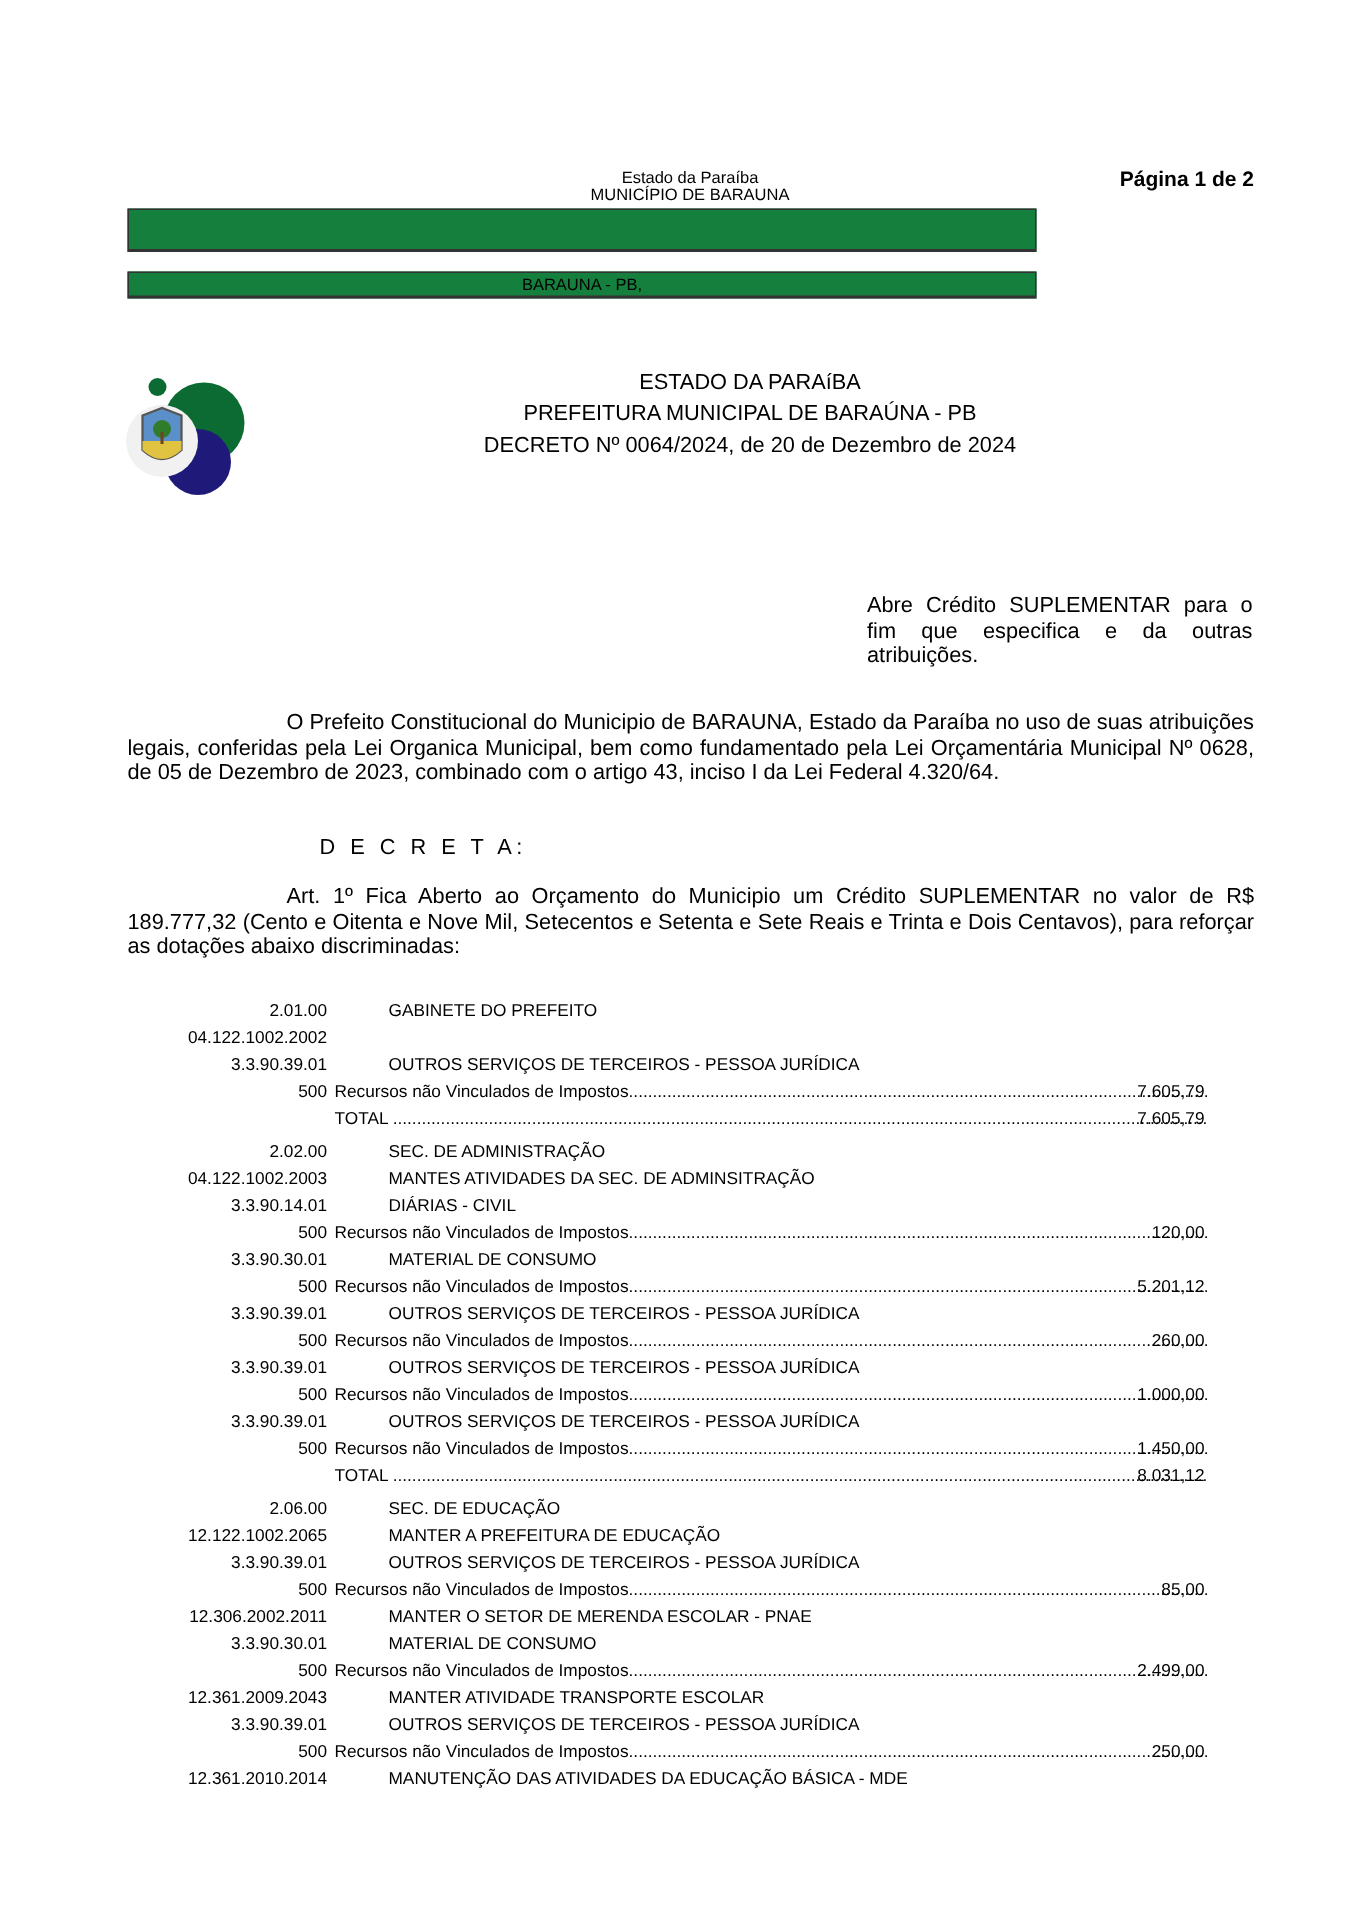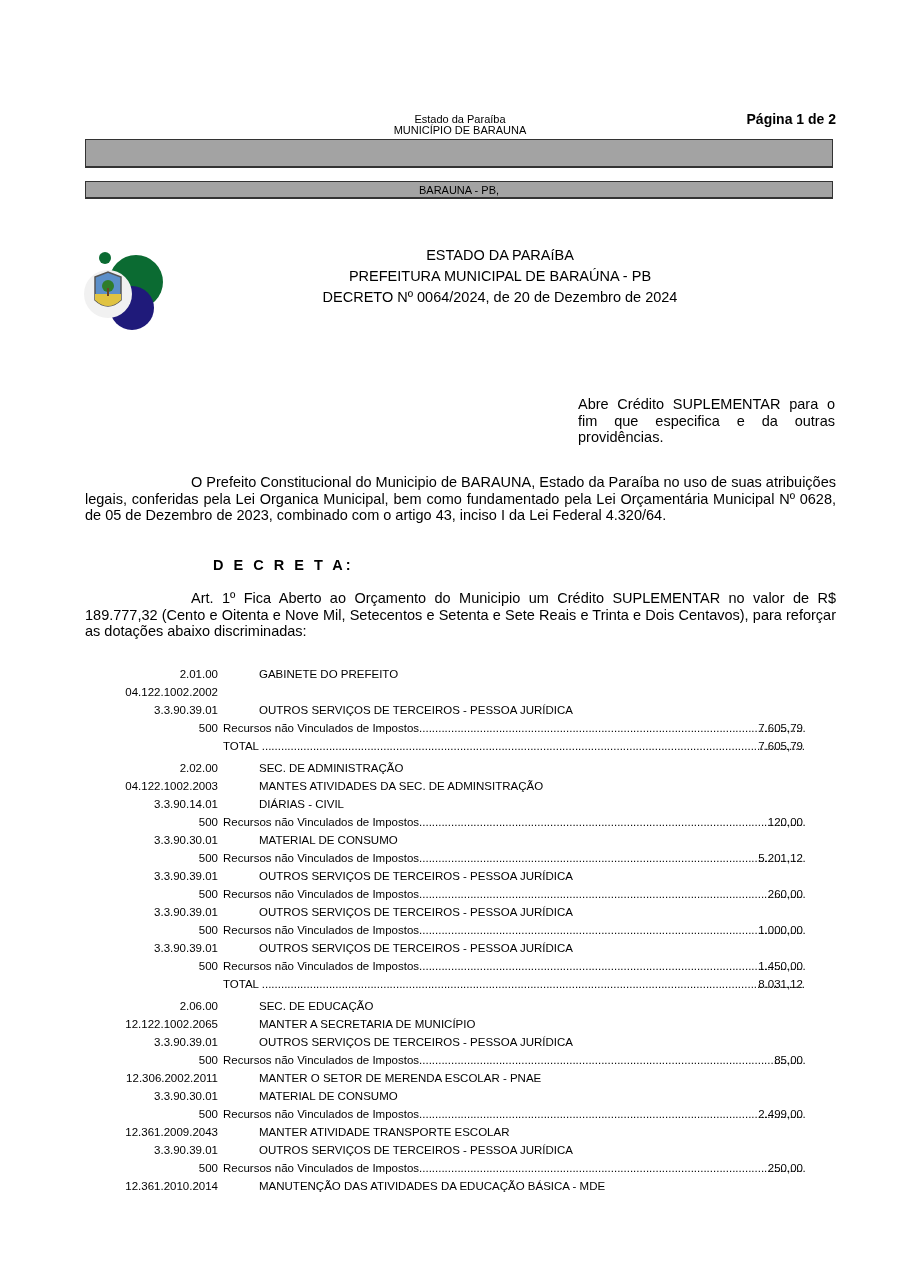--- a/index.html
+++ b/index.html
@@ -2,35 +2,35 @@
 <html><head>
 <meta charset="utf-8">
 <style>
   html, body { margin: 0; padding: 0; background: #ffffff; }
   body { width: 900px; height: 1273px; position: relative; overflow: hidden;
          font-family: "Liberation Sans", sans-serif; color: #000; }
   .abs { position: absolute; }
 
   .hdr-center { left: 0; width: 920px; text-align: center; font-size: 11px; line-height: 11px; }
   .page-no { right: 64px; top: 111px; font-size: 14px; font-weight: bold; }
-  .bar { left: 85px; width: 748px; background: #a3a3a3; border: 1px solid #333; border-bottom-width: 2px; border-right-width: 1px; box-sizing: border-box; }
+  .bar { left: 85px; width: 606px; background: #15803d; border: 1px solid #333; border-bottom-width: 2px; border-right-width: 1px; box-sizing: border-box; }
   .bar1 { top: 139px; height: 29px; }
   .bar2 { top: 181px; height: 18px; font-size: 11px; text-align: center; line-height: 17px; }
 
   .logo { left: 84px; top: 250px; width: 80px; height: 82px; }
 
   .title-block { left: 300px; width: 400px; top: 245px; text-align: center; font-size: 14.5px; line-height: 21px; }
 
   .ementa { left: 578px; width: 257px; top: 371px; font-size: 14.5px; line-height: 16.5px; text-align: justify; text-align-last: left; margin-top: 25px; }
   .ementa .justify-line { text-align: justify; text-align-last: justify; display: block; }
 
   .para { left: 85px; width: 751px; font-size: 14.5px; line-height: 16.5px; text-align: justify; }
   .para .indent { display: inline-block; width: 106px; }
   .p1 { top: 474px; }
-  .decreta { left: 213px; top: 557px; font-size: 14.5px; letter-spacing: 3px; font-weight: bold; }
+  .decreta { left: 213px; top: 557px; font-size: 14.5px; letter-spacing: 3px; }
   .p2 { top: 590px; }
 
   .rows { left: 100px; top: 665px; width: 720px; font-size: 11.5px; }
   .row { position: relative; height: 18px; line-height: 18px; white-space: nowrap; }
   .row .code { position: absolute; right: 602px; text-align: right; }
   .row .desc { position: absolute; left: 123px; margin-left: 36px; }
   .row .dots { position: absolute; left: 123px; width: 583px; overflow: hidden; white-space: nowrap; }
   .row .val { position: absolute; right: 17px; text-align: center; }
   .gap { height: 4px; }
 </style>
@@ -59,21 +59,21 @@
 
 <div class="abs title-block">
   <div>ESTADO  DA PARAíBA</div>
   <div>PREFEITURA MUNICIPAL DE BARAÚNA - PB</div>
   <div>DECRETO Nº 0064/2024, de 20 de Dezembro de 2024</div>
 </div>
 
 <div class="abs ementa">
   <span class="justify-line">Abre Crédito SUPLEMENTAR para o</span>
   <span class="justify-line">fim que especifica e da outras</span>
-  <span>providências.</span>
+  <span>atribuições.</span>
 </div>
 
 <div class="abs para p1"><span class="indent"></span><span>O Prefeito Constitucional do Municipio de BARAUNA, Estado da Paraíba no uso de suas atribuições legais, conferidas pela Lei Organica Municipal, bem como fundamentado pela Lei Orçamentária Municipal Nº 0628, de 05 de Dezembro de 2023, combinado com o artigo 43, inciso I da Lei Federal 4.320/64.</span></div>
 
 <div class="abs decreta">D E C R E T A:</div>
 
 <div class="abs para p2"><span class="indent"></span><span>Art. 1º Fica Aberto ao Orçamento do Municipio um Crédito SUPLEMENTAR no valor de R$ 189.777,32 (Cento e Oitenta e Nove Mil, Setecentos e Setenta e Sete Reais e Trinta e Dois Centavos), para reforçar as dotações abaixo discriminadas:</span></div>
 
 <div class="abs rows">
   <div class="row">
@@ -156,21 +156,21 @@
       <span class="dots"><span>TOTAL </span><span>........................................................................................................................................................................................................................................</span></span>
       <span class="val">8.031,12</span>
     </div>
   <div class="gap"></div>
   <div class="row">
       <span class="code">2.06.00</span>
       <span class="desc">SEC. DE EDUCAÇÃO</span>
     </div>
   <div class="row">
       <span class="code">12.122.1002.2065</span>
-      <span class="desc">MANTER A SECRETARIA DE MUNICÍPIO</span>
+      <span class="desc">MANTER A PREFEITURA DE EDUCAÇÃO</span>
     </div>
   <div class="row">
       <span class="code">3.3.90.39.01</span>
       <span class="desc">OUTROS SERVIÇOS DE TERCEIROS -  PESSOA JURÍDICA</span>
     </div>
   <div class="row">
       <span class="code">500</span>
       <span class="dots"><span>Recursos não Vinculados de Impostos</span><span>........................................................................................................................................................................................................................................</span></span>
       <span class="val">85,00</span>
     </div>

